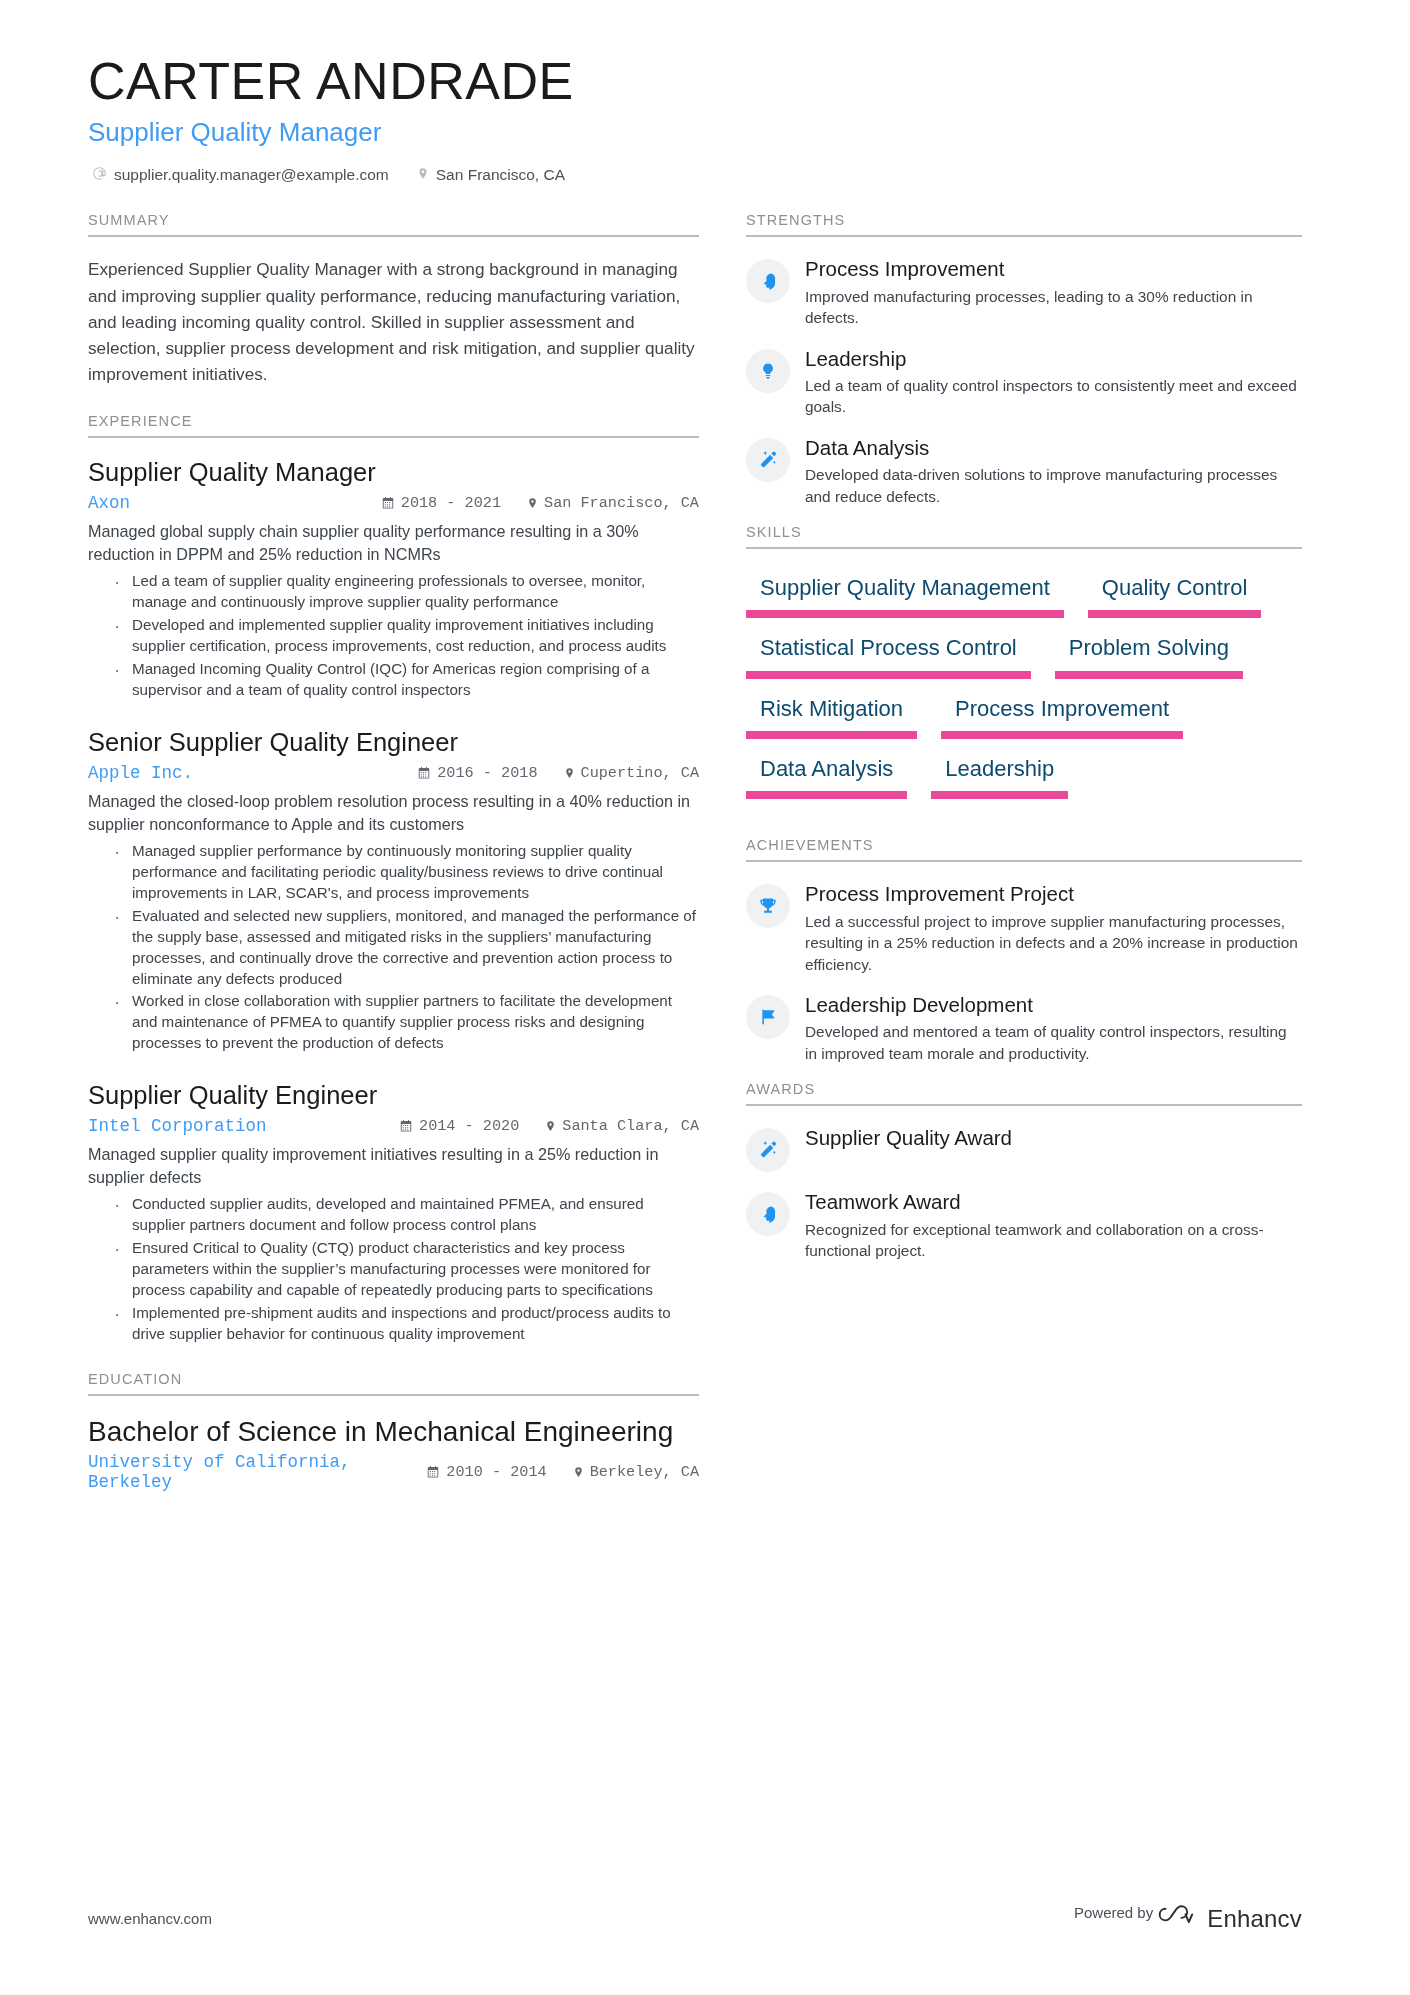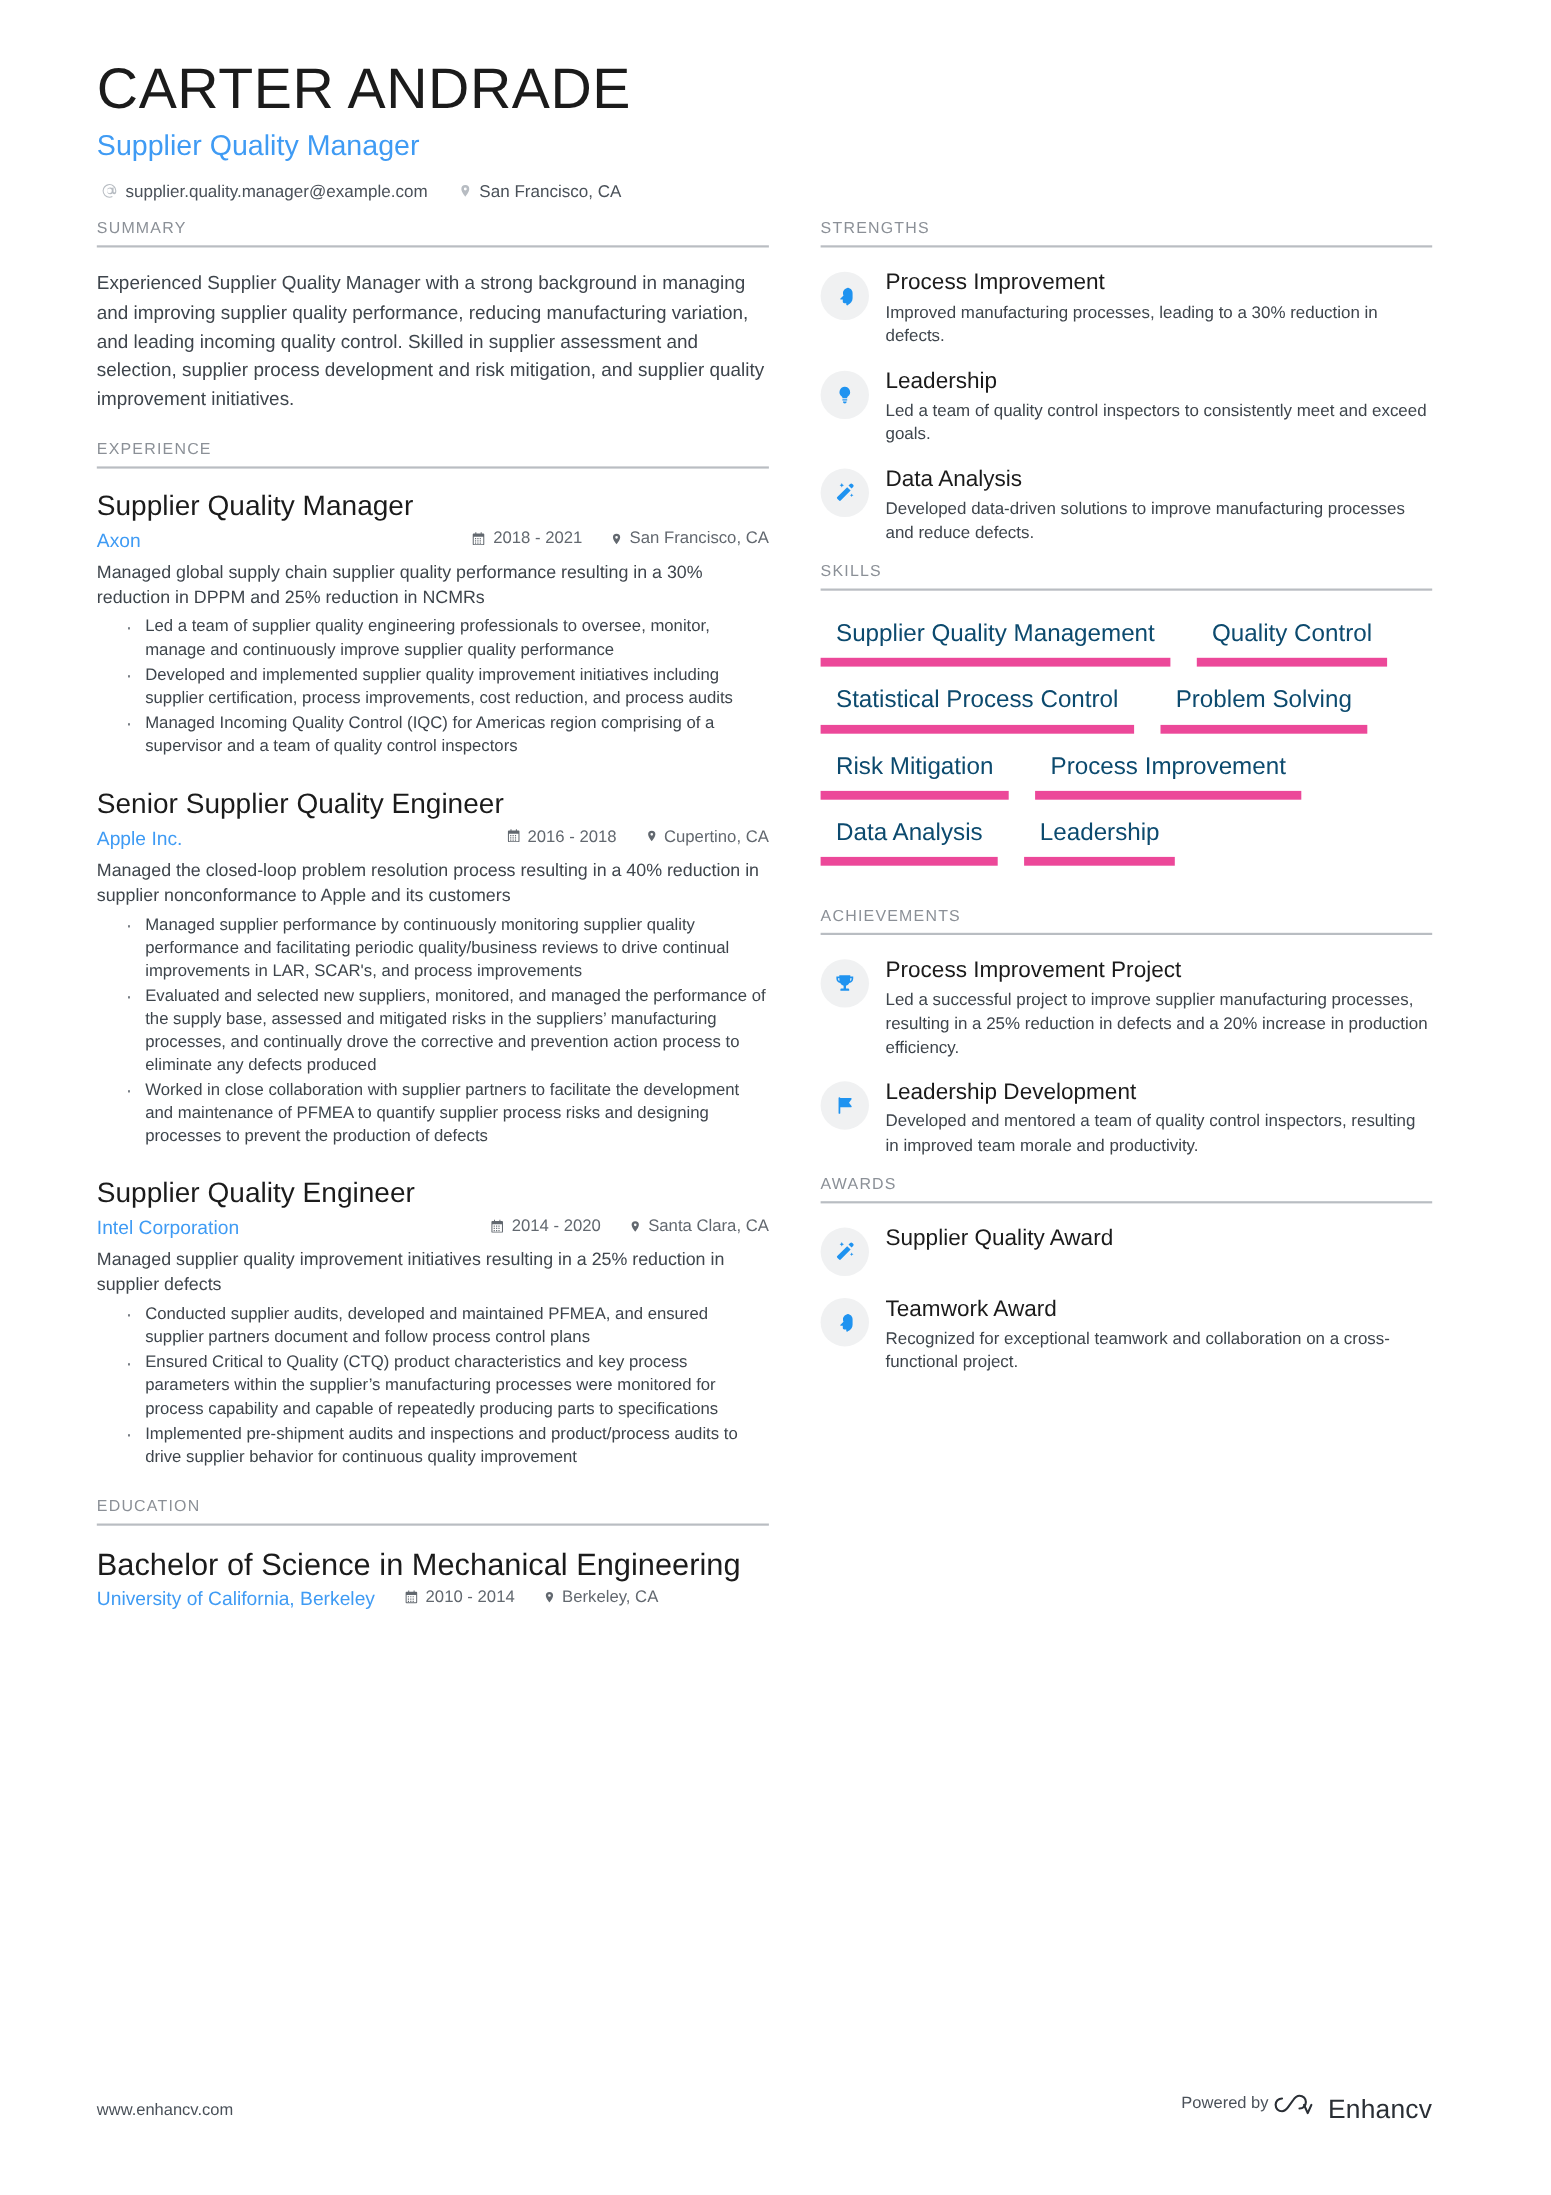--- a/index.html
+++ b/index.html
@@ -43,21 +43,21 @@
   }
   .hdr-contact .cg { display:flex; align-items:flex-start; gap:7px; }
   .ico-gray { fill:#b7bcc2; display:block; }
   .ico-dark { fill:#62686f; display:block; }
 
   
   .cols {
     display:grid;
     grid-template-columns:611px 1fr;
     column-gap:54px;
-    margin-top:16px;
+    margin-top:28px;
     gap:47px;
   }
 
   
   .sec { margin-bottom:6px; }
   .sec-head {
     font-size:14.5px;
     letter-spacing:1.1px;
     color:#8b9097;
     font-weight:400;
@@ -75,24 +75,25 @@
   .job { margin-bottom:26px; }
   .job-title {
     font-size:25.5px;
     font-weight:400;
     color:#1b1b1b;
     line-height:1.25;
     margin-bottom:4px;
   }
   .job-meta {
     display:flex;
-    align-items:flex-start;
+    align-items:center;
     font-size:15.2px;
     color:#62686f;
     margin-bottom:7px;
+    font-family:Liberation Mono, monospace;
   }
   .job-company {
     font-size:17.5px;
     color:#3f9bf4;
     flex:1 1 auto;
   }
   .job-meta .mi { display:flex; align-items:center; gap:6px; margin-left:26px; white-space:nowrap; }
   .job-desc {
     font-size:16.2px;
     line-height:1.42;

